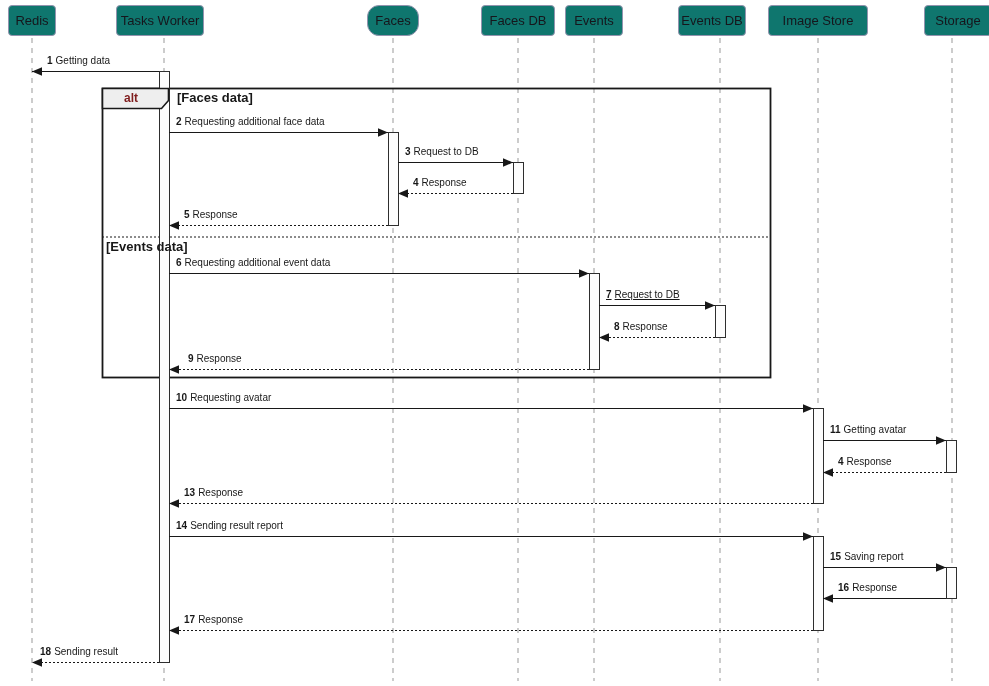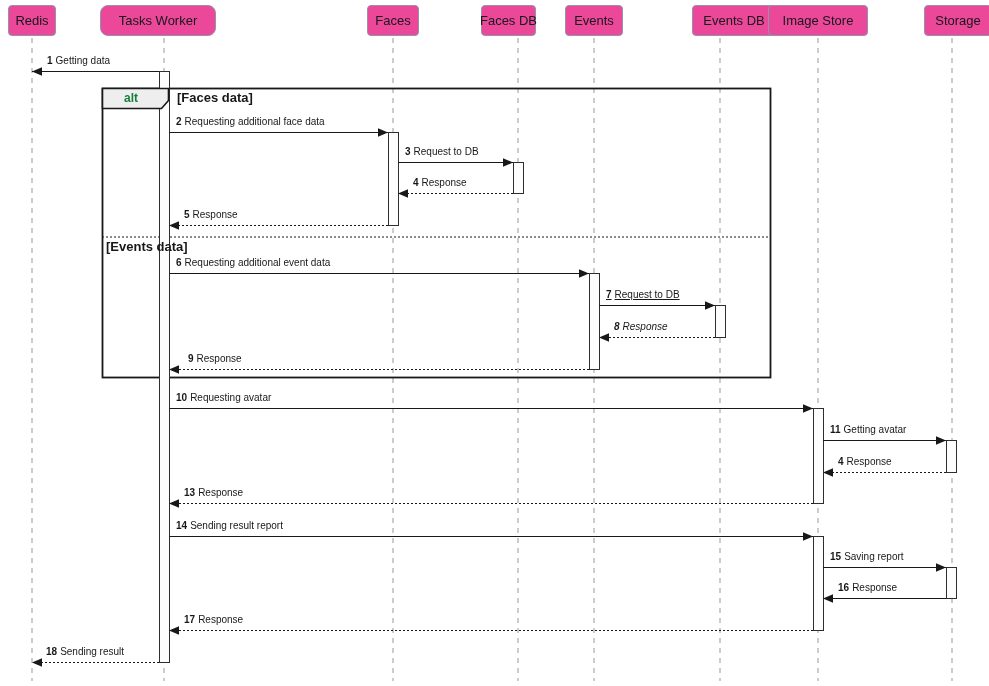--- a/index.html
+++ b/index.html
@@ -7,42 +7,42 @@
     position:relative;
     width:989px;height:686px;
     background:#ffffff;
     font-family:"Liberation Sans","DejaVu Sans",sans-serif;
     overflow:hidden;
   }
   #vec{position:absolute;left:0;top:0;}
   .participant{
     position:absolute;
     top:5px;height:31px;
-    background:#ec4899;
+    background:#0f766e;
     border:1px solid #9393AE;
     border-radius:4px;
     display:flex;align-items:center;justify-content:center;
     font-size:13px;color:#16161c;
     box-sizing:border-box;
     white-space:nowrap;
   }
   .msg-label{
     position:absolute;
     font-size:10px;color:#181818;
     white-space:nowrap;line-height:14px;
   }
   .msg-label b{font-weight:bold;margin-right:3px;}
   .guard-label{
     position:absolute;
     font-size:13px;font-weight:bold;color:#181818;
     white-space:nowrap;line-height:13px;
   }
   .alt-label{
     position:absolute;
-    font-size:12px;font-weight:bold;color:#15803d;
+    font-size:12px;font-weight:bold;color:#7f1d1d;
     text-align:center;line-height:20px;
   }
 </style>
 </head>
 <body>
 
 <div id="stage">
   <svg id="vec" width="989" height="686">
       <line x1="32" y1="38" x2="32" y2="681" stroke="#999999" stroke-width="1" stroke-dasharray="5,5"></line>
       <line x1="164" y1="38" x2="164" y2="681" stroke="#999999" stroke-width="1" stroke-dasharray="5,5"></line>
@@ -102,36 +102,36 @@
       <path d="M102.5,88.5 h66 v12 l-7,8 h-59 z" fill="#EEEEEE" stroke="#181818" stroke-width="1.6"></path>
     </svg>
   <div id="labels">
       <div class="msg-label" style="left: 47px; top: 54px;"><b>1</b><span>Getting data</span></div>
       <div class="msg-label" style="left: 176px; top: 115px;"><b>2</b><span>Requesting additional face data</span></div>
       <div class="msg-label" style="left: 405px; top: 145px;"><b>3</b><span>Request to DB</span></div>
       <div class="msg-label" style="left: 413px; top: 176px;"><b>4</b><span>Response</span></div>
       <div class="msg-label" style="left: 184px; top: 208px;"><b>5</b><span>Response</span></div>
       <div class="msg-label" style="left: 176px; top: 256px;"><b>6</b><span>Requesting additional event data</span></div>
       <div class="msg-label" style="left: 606px; top: 288px; text-decoration: underline;"><b>7</b><span>Request to DB</span></div>
-      <div class="msg-label" style="left: 614px; top: 320px; font-style: italic;"><b>8</b><span>Response</span></div>
+      <div class="msg-label" style="left: 614px; top: 320px;"><b>8</b><span>Response</span></div>
       <div class="msg-label" style="left: 188px; top: 352px; text-align: right;"><b>9</b><span>Response</span></div>
       <div class="msg-label" style="left: 176px; top: 391px;"><b>10</b><span>Requesting avatar</span></div>
       <div class="msg-label" style="left: 830px; top: 423px;"><b>11</b><span>Getting avatar</span></div>
       <div class="msg-label" style="left: 838px; top: 455px;"><b>4</b><span>Response</span></div>
       <div class="msg-label" style="left: 184px; top: 486px;"><b>13</b><span>Response</span></div>
       <div class="msg-label" style="left: 176px; top: 519px;"><b>14</b><span>Sending result report</span></div>
       <div class="msg-label" style="left: 830px; top: 550px;"><b>15</b><span>Saving report</span></div>
       <div class="msg-label" style="left: 838px; top: 581px;"><b>16</b><span>Response</span></div>
       <div class="msg-label" style="left: 184px; top: 613px;"><b>17</b><span>Response</span></div>
-      <div class="msg-label" style="left: 46px; top: 645px; text-align: right;"><b>18</b><span>Sending result</span></div>
+      <div class="msg-label" style="left: 40px; top: 645px; text-align: right;"><b>18</b><span>Sending result</span></div>
       <div class="participant" style="left: 8px; width: 48px;">Redis</div>
-      <div class="participant" style="left: 100px; width: 116px; border-radius: 8px;">Tasks Worker</div>
-      <div class="participant" style="left: 367px; width: 52px;">Faces</div>
-      <div class="participant" style="left: 481px; width: 55px;">Faces DB</div>
+      <div class="participant" style="left: 116px; width: 88px;">Tasks Worker</div>
+      <div class="participant" style="left: 367px; width: 52px; border-radius: 12px;">Faces</div>
+      <div class="participant" style="left: 481px; width: 74px;">Faces DB</div>
       <div class="participant" style="left: 565px; width: 58px;">Events</div>
-      <div class="participant" style="left: 692px; width: 84px;">Events DB</div>
+      <div class="participant" style="left: 678px; width: 68px;">Events DB</div>
       <div class="participant" style="left: 768px; width: 100px;">Image Store</div>
       <div class="participant" style="left: 924px; width: 68px;">Storage</div>
       <div class="alt-label" style="left: 102px; top: 88px; width: 58px;">alt</div>
       <div class="guard-label" style="left: 177px; top: 91px;">[Faces data]</div>
       <div class="guard-label" style="left: 106px; top: 240px;">[Events data]</div>
     </div>
 </div>
 
 </body></html>

